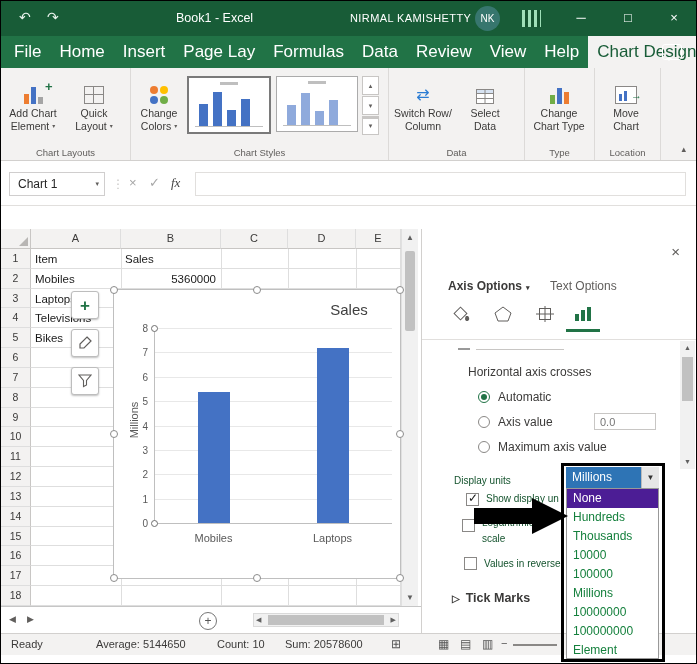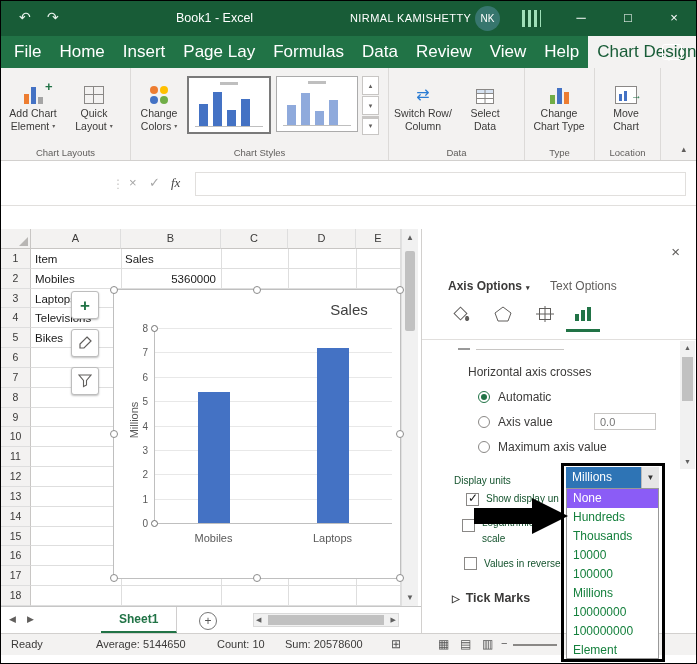--- a/index.html
+++ b/index.html
@@ -137,21 +137,21 @@
   .ps-thumb{position:absolute;left:2px;right:2px;top:16px;height:44px;background:#C1C1C1;cursor:pointer;}
   .ps-down{position:absolute;left:258px;top:226px;width:15px;height:14px;background:#F1F1F1;text-align:center;font-size:7px;color:#606060;line-height:14px;cursor:pointer;}
 
   
   .combo{position:absolute;left:565px;top:466px;width:93px;height:21px;background:#2E74B5;z-index:50;cursor:pointer;}
   .combo-val{position:absolute;left:6px;top:3px;font-size:12px;color:#fff;}
   .combo-arrow{position:absolute;right:0;top:0;width:18px;height:100%;background:#E6E6E6;color:#333;font-size:8px;
                display:flex;align-items:center;justify-content:center;border-left:1px solid #BBB;box-sizing:border-box;}
   .dd-list{position:absolute;left:565px;top:487px;width:93px;height:171px;background:#fff;border:1px solid #999;box-sizing:border-box;z-index:50;}
   .dd-item{height:19px;line-height:19px;padding-left:6px;font-size:12px;color:#15803d;cursor:pointer;white-space:nowrap;overflow:hidden;}
-  .dd-item.hl{background:#8b5cf6;color:#fff;}
+  .dd-item.hl{background:#4c1d95;color:#fff;}
   .annot-box{position:absolute;left:560px;top:462px;width:104px;height:199px;border:3px solid #000;box-sizing:border-box;z-index:55;pointer-events:none;}
   .annot-arrow{position:absolute;left:473px;top:494px;z-index:60;pointer-events:none;}
 </style>
 </head>
 <body>
 
 <div class="app">
 
   <div class="titlebar">
     <span class="tb-icon" style="left:18px">↶</span>
@@ -304,20 +304,24 @@
       </div>
       <div class="rgroup-label">Location</div>
     </div>
 
     <div style="position:relative;flex:1">
       <span class="collapse-ic">▴</span>
     </div>
   </div>
 
   <div class="formulabar">
+    <div class="namebox">
+      <span>Chart 1</span>
+      <span class="nb-caret">▾</span>
+    </div>
     <span class="fb-dots">⋮</span>
     <span class="fb-btn" style="left:128px">×</span>
     <span class="fb-btn" style="left:148px">✓</span>
     <span class="fb-fx">fx</span>
     <div class="fb-input"></div>
   </div>
 
   <div class="grid" id="grid">
     <div class="cellarea"></div>
     <div class="corner"></div>
@@ -412,23 +416,20 @@
   </div>
   <div class="cbtn" style="top:366px">
     <svg width="14" height="14">
         <path d="M1 1 H13 L8.5 6.5 V11 L5.5 12.5 V6.5 Z" fill="none" stroke="#605E5C" stroke-width="1.1"></path>
       </svg>
   </div>
 
   <div class="sheetrow">
     <span class="sr-nav" style="left:8px">◀</span>
     <span class="sr-nav" style="left:26px">▶</span>
-    <div class="sheettab">
-        <span>Sheet1</span>
-      </div>
     <div class="addsheet">+</div>
     <div class="hscroll">
       <span class="hs-arrow" style="left:2px">◀</span>
       <div class="hs-thumb"></div>
       <span class="hs-arrow" style="right:2px">▶</span>
     </div>
   </div>
 
   <div class="statusbar">
     <span class="sb-item" style="left:10px">Ready</span>

